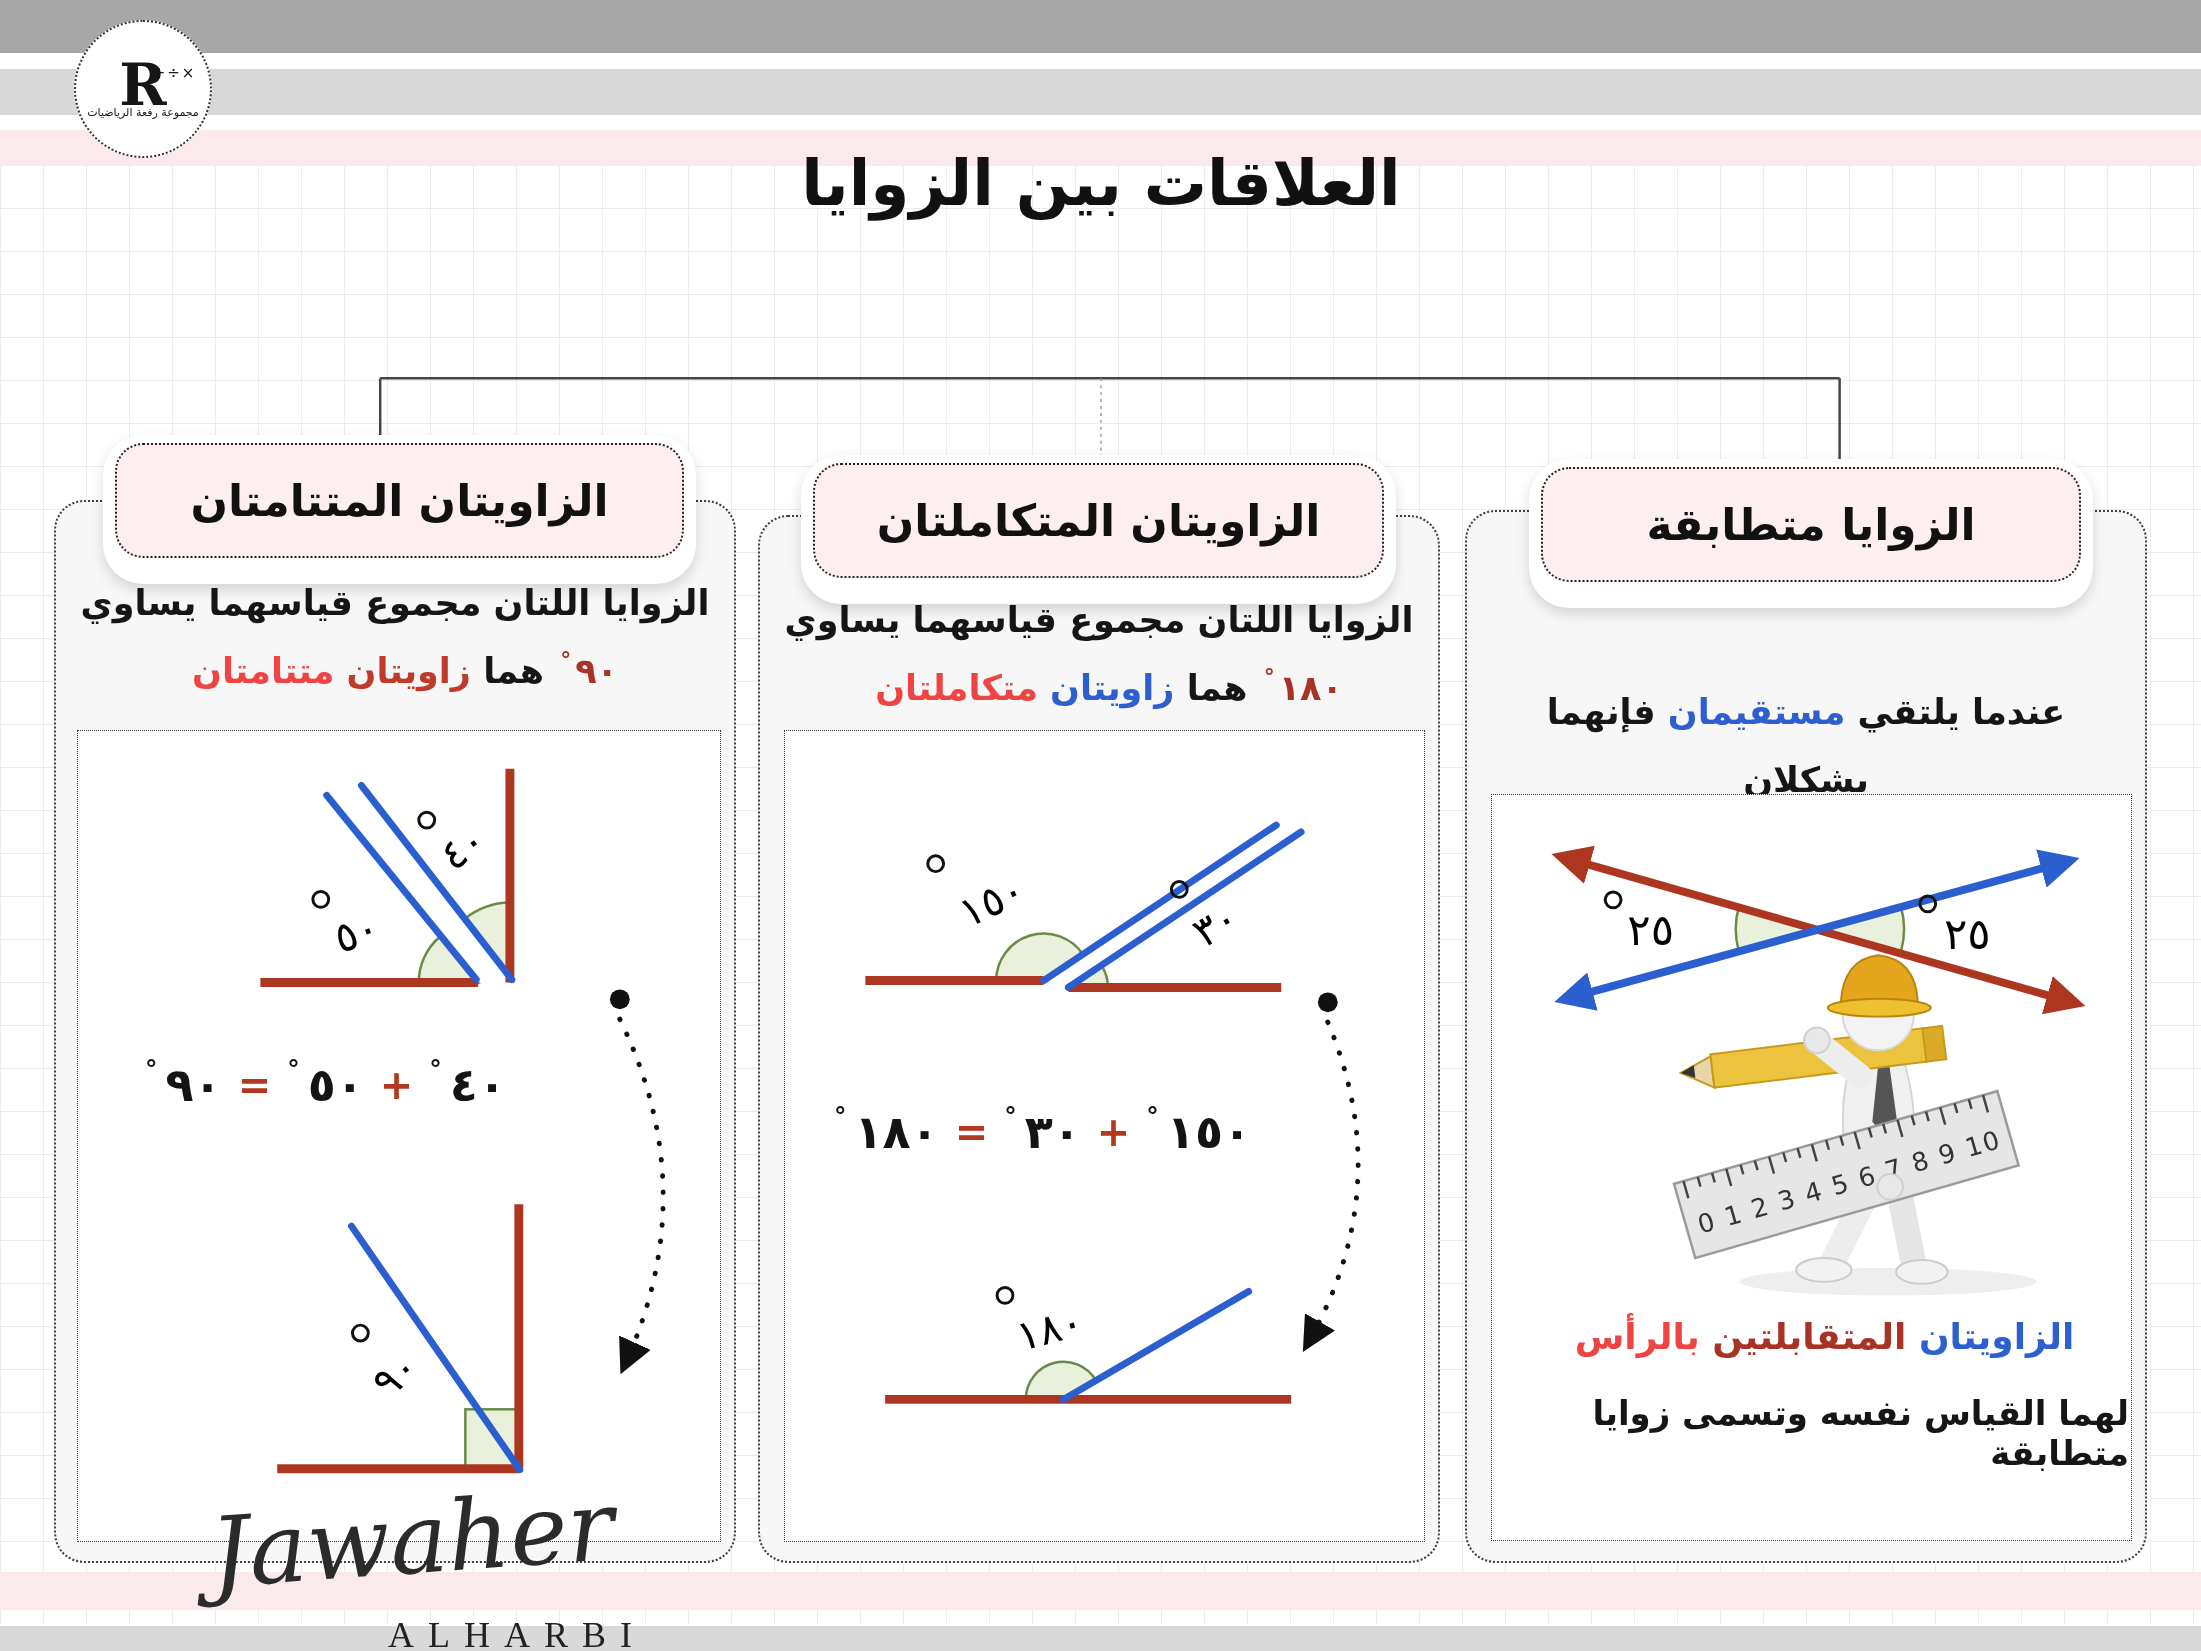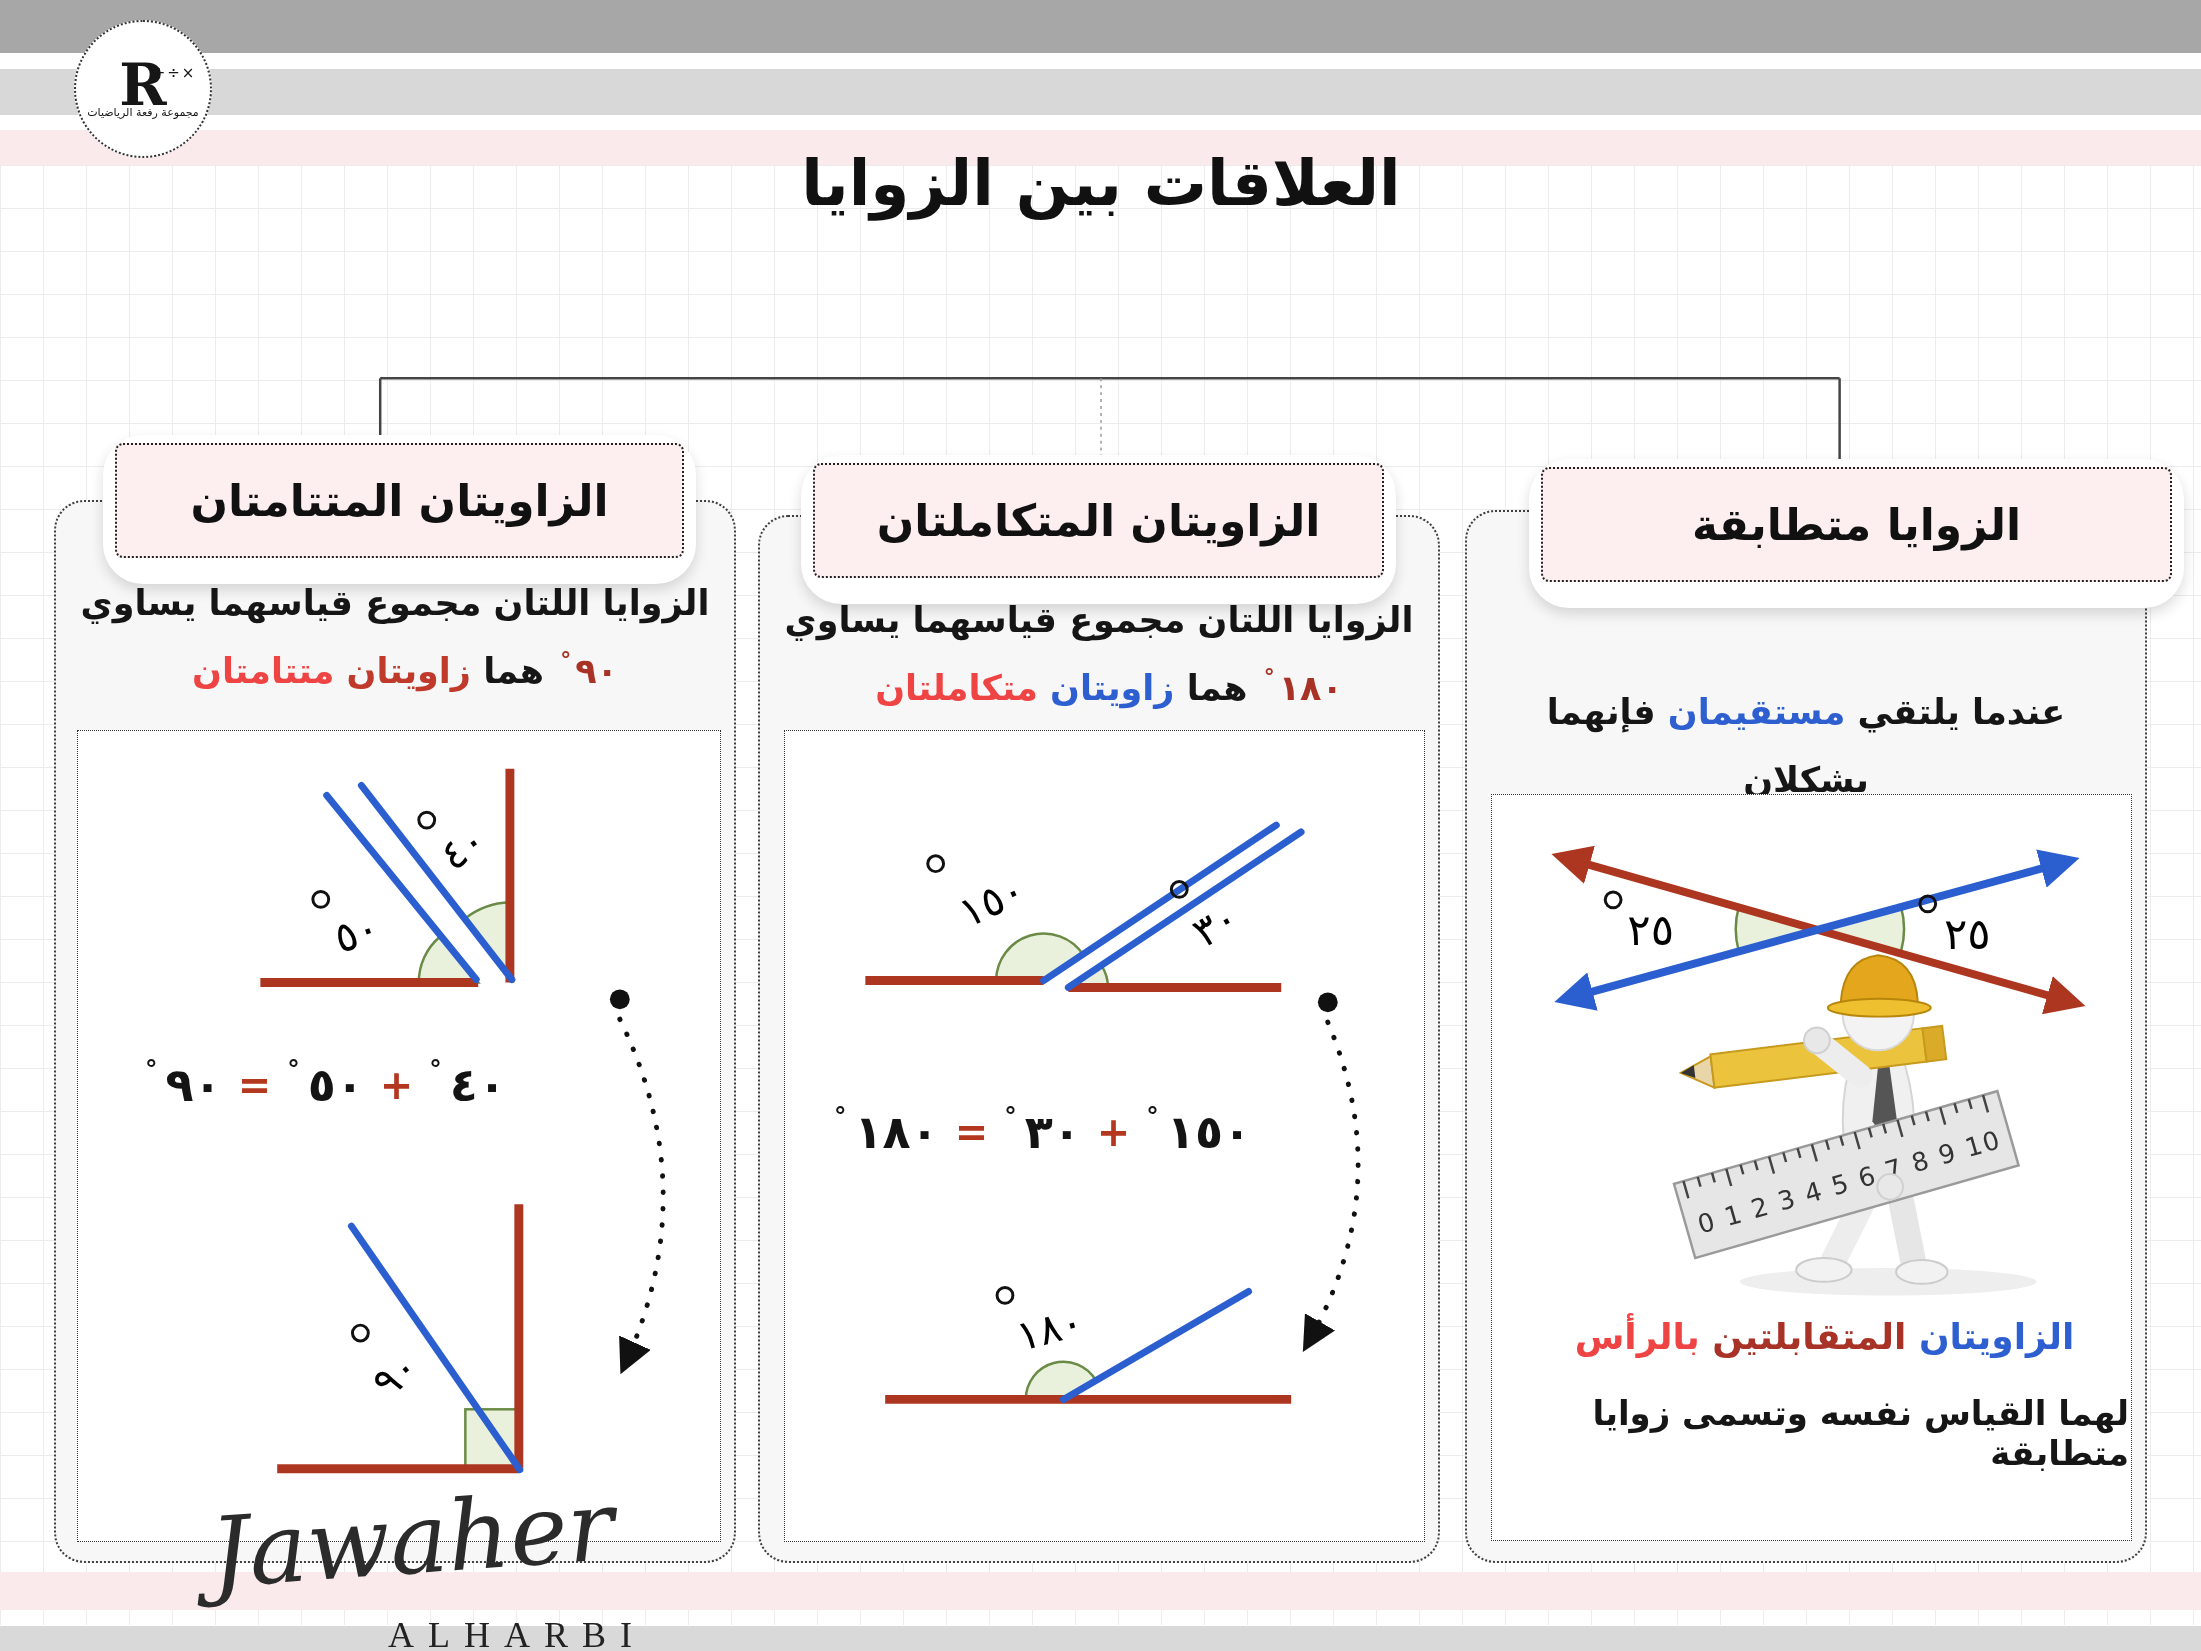--- a/index.html
+++ b/index.html
@@ -37,21 +37,21 @@
     left:0;top:147px;width:2202px;text-align:center;
     font-size:63px;font-weight:bold;color:#111;
   }
   
   .panel{
     position:absolute;background:#f7f7f7;border:2px dotted #3f3f3f;border-radius:30px;
   }
   .header-pill{position:absolute;z-index:4;}
   .pill-backing{position:absolute;inset:-8px -12px -26px -12px;background:#fff;border-radius:40px;
     box-shadow:0 6px 14px rgba(0,0,0,.14);}
-  .pill{position:relative;background:#fdeef0;border:2.5px dotted #222;border-radius:8px;
+  .pill{position:relative;background:#fdeef0;border:2.5px dotted #222;border-radius:28px;
     height:111px;display:flex;align-items:center;justify-content:center;
     font-size:44px;font-weight:bold;color:#111;}
   .desc{position:absolute;left:16px;right:16px;text-align:center;direction:rtl;
     font-size:35px;font-weight:600;line-height:1.95;color:#161616;}
   .whitebox{position:absolute;background:#fff;border:1.5px dotted #333;}
   .whitebox svg{position:absolute;left:0;top:0;}
   
   .w-red{color:#bf3a2b;}
   .w-darkred{color:#a93226;font-weight:bold;}
   .w-blue{color:#2e5fd0;}
@@ -203,21 +203,21 @@
       <span class="deg">°</span>
         <span>٣٠</span>
       <span class="op">+</span>
       <span class="deg">°</span>
         <span>١٥٠</span>
     </div>
   </div>
 </div>
 
 <div class="panel" style="left:1465px;top:510px;width:678px;height:1049px;">
-  <div class="header-pill" style="left:74px;top:-45px;width:631px;">
+  <div class="header-pill" style="left:74px;top:-45px;width:540px;">
     <div class="pill-backing"></div>
     <div class="pill">الزوايا متطابقة</div>
   </div>
   <div class="desc" style="top:166px;">
     <span>عندما يلتقي</span>
     <span class="w-blue">مستقيمان</span>
     <span>فإنهما يشكلان</span><br>
     <span>زوجين من</span>
     <span class="w-darkred">الزوايا</span>
     <span class="w-green">المتقابلة</span>

